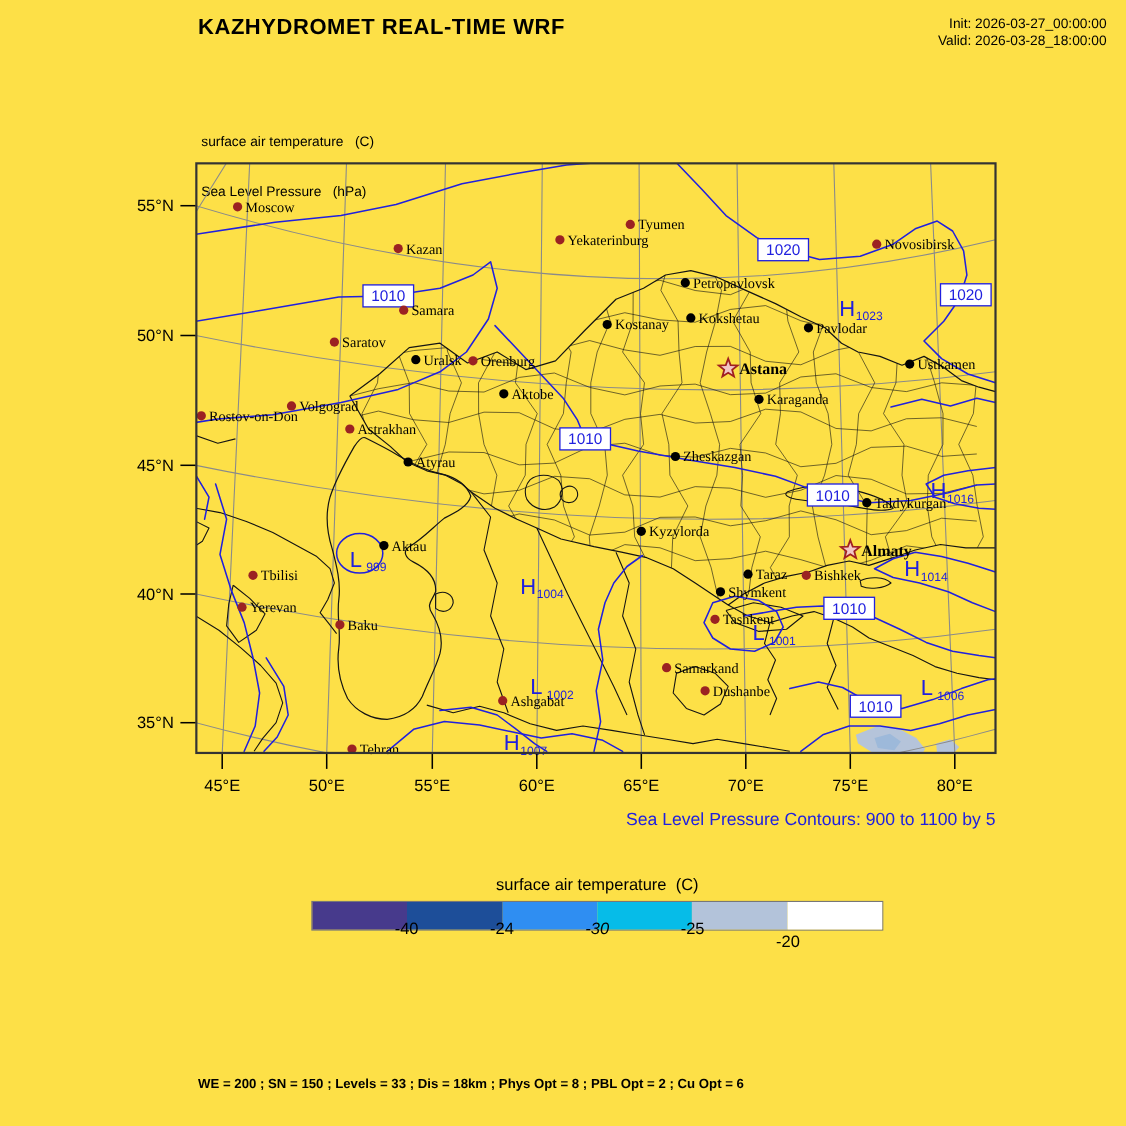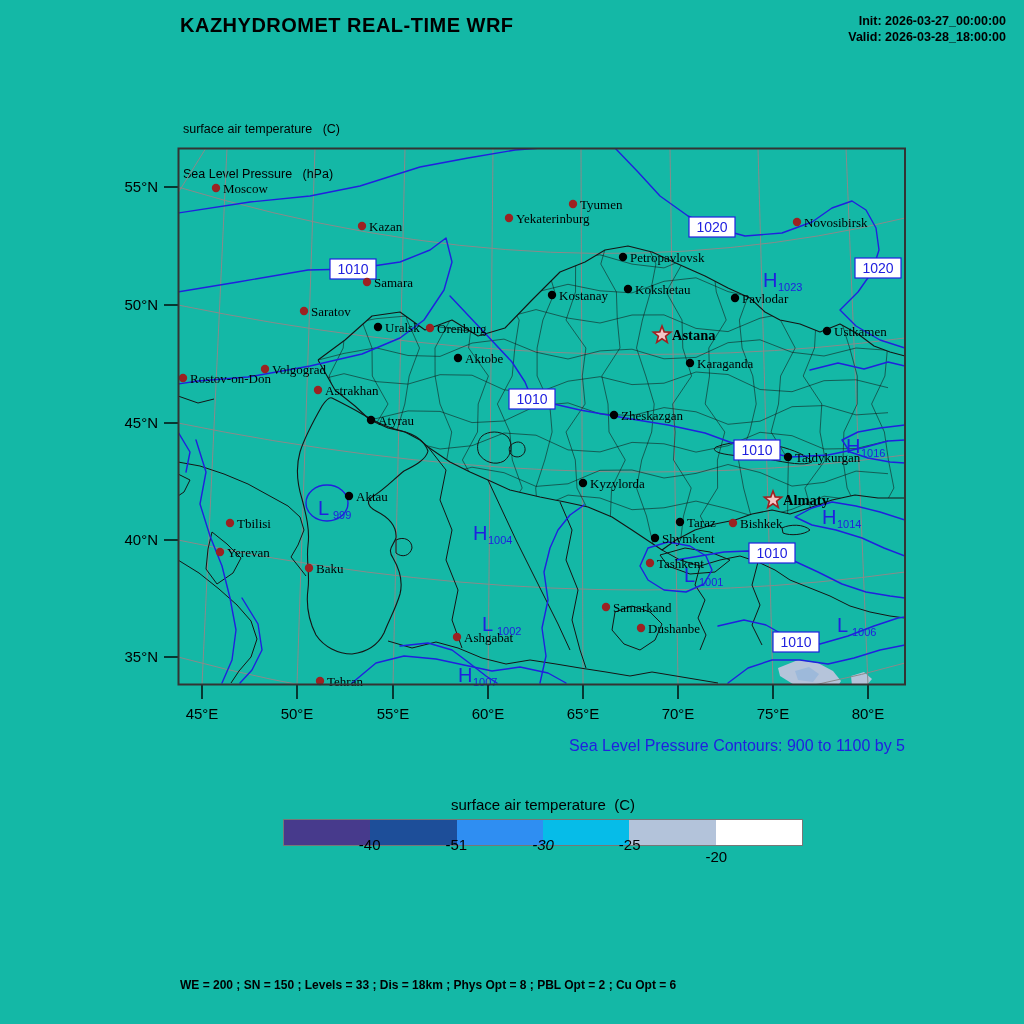--- a/index.html
+++ b/index.html
@@ -1,20 +1,20 @@
 <!DOCTYPE html>
 <html style="--contour: #2020df; --graticule: #8a8a8a; --border: #141414; --cityForeign: #9b2222; --cityDomestic: #000000; --shade1: #b5c4da; --shade2: #9db9da; --frame: #333333;"><head>
 <meta charset="utf-8">
 <style>
   html,body{margin:0;padding:0;background:#fff;}
-  #page{position:relative;width:1024px;height:1024px;background:#14b8a6;overflow:hidden;
+  #page{position:relative;width:1024px;height:1024px;background:#fde047;overflow:hidden;
         font-family:"Liberation Sans",sans-serif;color:#000;}
   .abs{position:absolute;}
   #title{left:180px;top:14px;font-size:20px;font-weight:700;letter-spacing:.5px;}
-  #times{right:18px;top:13px;text-align:right;font-size:12.5px;font-weight:700;line-height:16px;margin-left:19px;}
+  #times{right:18px;top:13px;text-align:right;font-size:12.5px;font-weight:400;line-height:16px;margin-left:19px;}
   #fieldlabels{left:183px;top:92px;font-size:12.5px;line-height:15px;white-space:pre;}
   #caption{right:119px;top:737px;font-size:16px;color:var(--contour);}
   #cbar-title{left:283px;top:796px;width:520px;text-align:center;font-size:15px;white-space:pre;}
   #colorbar{left:283px;top:819px;width:520px;height:27px;display:flex;border:1px solid #777;box-sizing:border-box;}
   #colorbar .seg{flex:1 1 0;height:100%;}
   #cbar-ticks{left:283px;top:836px;width:520px;height:20px;}
   #cbar-ticks span{position:absolute;transform:translateX(-50%);font-size:15px;}
   #footer{left:180px;top:977px;font-size:12px;font-weight:700;line-height:16px;}
   svg text{font-family:"Liberation Sans",sans-serif;}
   .grat{stroke:var(--graticule);stroke-width:1;fill:none;}
@@ -261,21 +261,21 @@
   <div class="abs" id="colorbar">
       <div class="seg" style="background: rgb(71, 58, 140);"></div>
       <div class="seg" style="background: rgb(29, 78, 153);"></div>
       <div class="seg" style="background: rgb(47, 142, 242);"></div>
       <div class="seg" style="background: rgb(6, 188, 232);"></div>
       <div class="seg" style="background: rgb(179, 195, 218);"></div>
       <div class="seg" style="background: rgb(255, 255, 255);"></div>
     </div>
   <div class="abs" id="cbar-ticks">
       <span style="left: 86.6667px;">-40</span>
-      <span style="left: 173.333px;">-51</span>
+      <span style="left: 173.333px;">-24</span>
       <span style="left: 260px; font-style: italic;">-30</span>
       <span style="left: 346.667px;">-25</span>
       <span style="left: 433.333px; margin-top: 12px;">-20</span>
     </div>
 
   <div class="abs" id="footer">
     <div>WE = 200 ; SN = 150 ; Levels = 33 ; Dis = 18km ; Phys Opt = 8 ; PBL Opt = 2 ; Cu Opt = 6</div>
   </div>
 </div>
 

